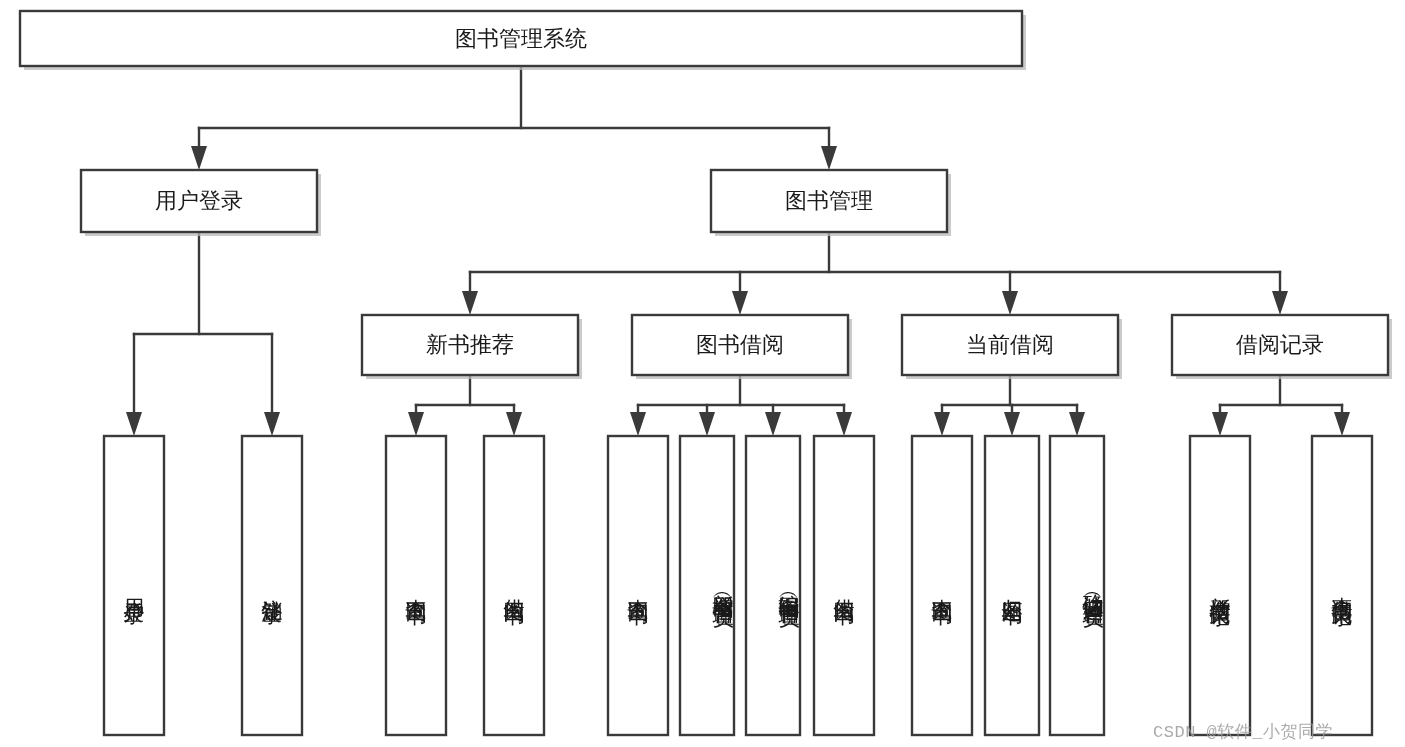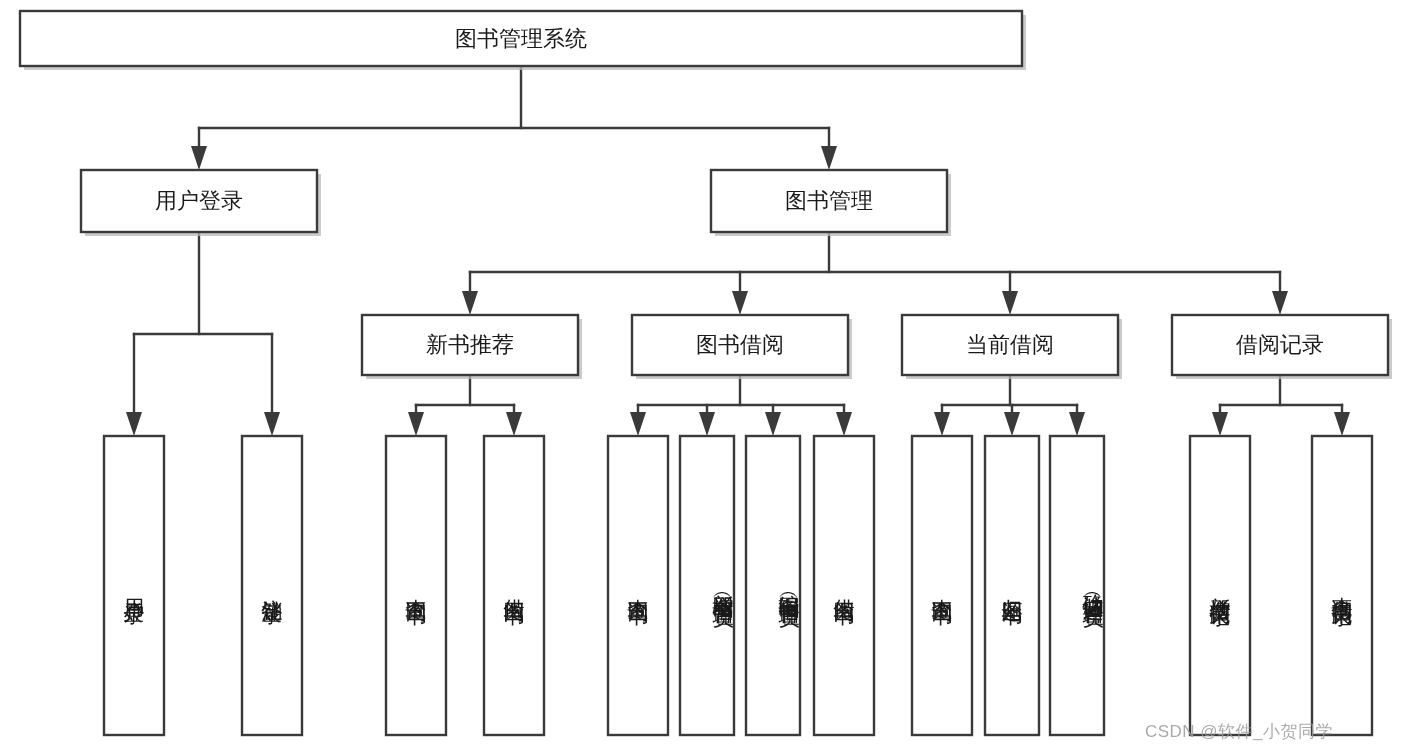--- a/index.html
+++ b/index.html
@@ -65,21 +65,21 @@
     align-items: center;
     justify-content: center;
     text-align: center;
     white-space: nowrap;
     pointer-events: none;
   }
   #watermark {
     position: absolute;
     right: 8px;
     bottom: 4px;
-    font-family: Liberation Sans, sans-serif;
+    font-family: Liberation Mono, monospace;
     font-size: 17px;
     color: #9c9c9c;
     opacity: 0.85;
     letter-spacing: 0.5px;
     user-select: none;
   }
 </style>
 </head>
 <body>
 

